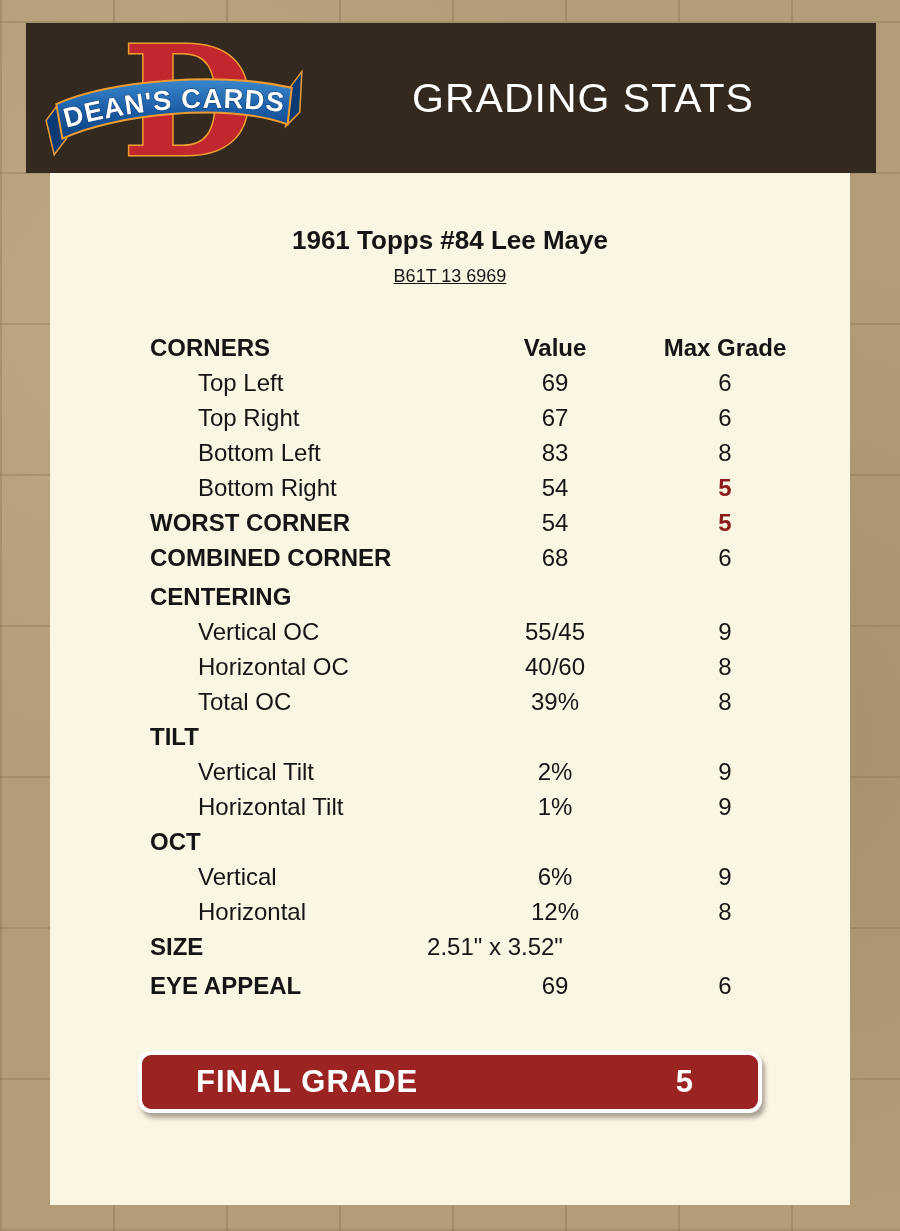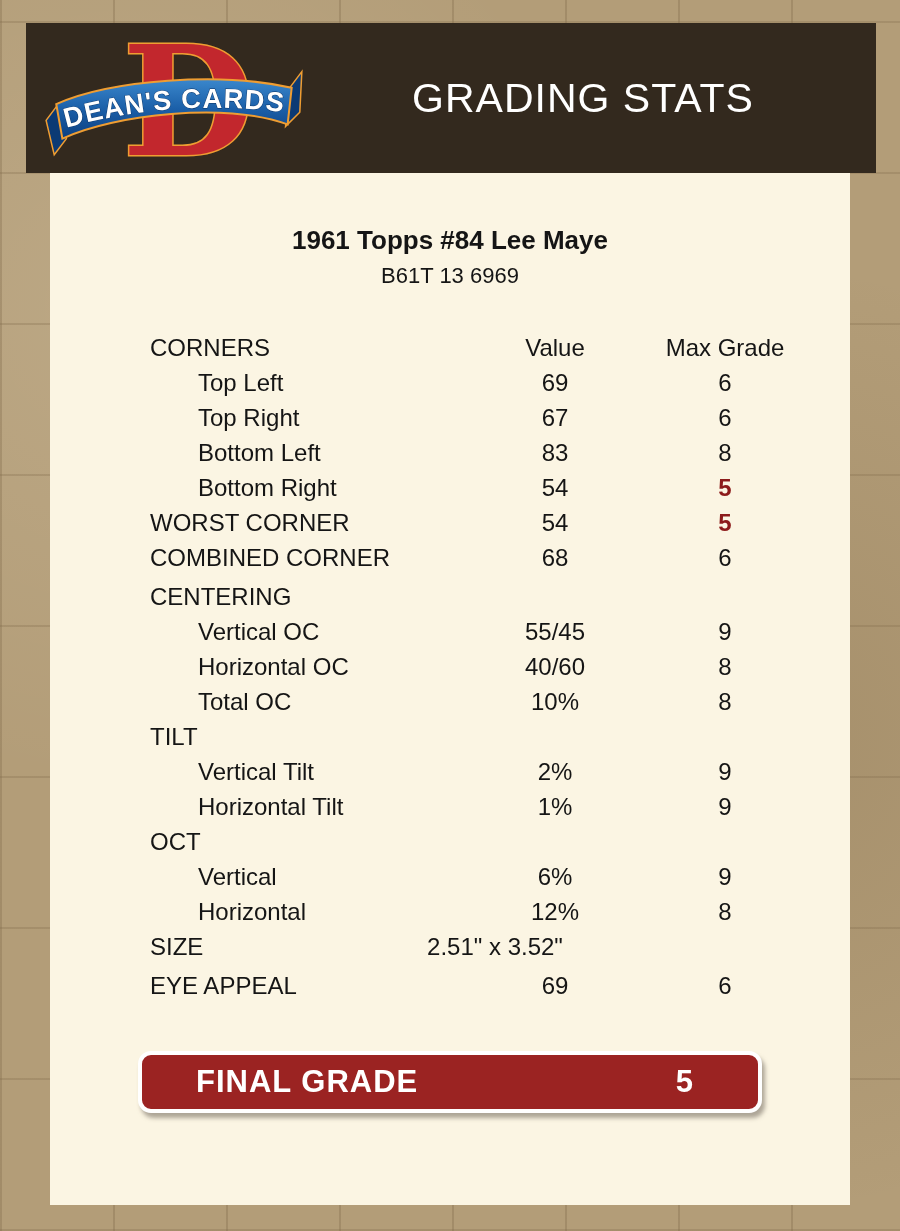--- a/index.html
+++ b/index.html
@@ -22,30 +22,30 @@
   .titles { flex:1; text-align:center; color:#ffffff; padding-right:20px; }
   .h-title { font-size:41px; letter-spacing:1px; }
   .h-sub   { font-size:33px; margin-top:5px; }
 
   .content {
     position:absolute; left:50px; top:173px; width:800px; height:1032px;
     background:#fbf5e3; color:#151515;
   }
   .card-info  { text-align:center; padding-top:49px; }
   .card-title { font-size:26px; font-weight:bold; line-height:36px; }
-  .card-serial{ font-size:22px; line-height:36px; }
+  .card-serial{ font-size:18px; line-height:36px;text-decoration:underline; }
 
   .grading-table { margin-top:36px; }
   .t-row {
     display:grid; grid-template-columns:1fr 170px 170px;
     padding:0 40px 0 100px; height:35px; align-items:center;
     font-size:24px;
   }
   .t-row.gap { margin-top:4px; }
-  .bold { font-weight:normal; }
+  .bold { font-weight:bold; }
   .indent { padding-left:48px; }
   .val, .grd { text-align:center; }
   .red { color:#8c1b1b; font-weight:bold; }
   .size-shift { position:relative; left:-60px; }
 
   .final-grade {
     margin:48px auto 0; width:498px; height:54px;
     background:#9b2322; border:4px solid #ffffff; border-radius:13px;
     box-shadow:3px 5px 4px rgba(110,100,90,.55);
     display:flex; align-items:center; justify-content:space-between;
@@ -135,21 +135,21 @@
       <span class="val">55/45</span>
       <span class="grd">9</span>
     </div>
     <div class="t-row">
       <span class="indent">Horizontal OC</span>
       <span class="val">40/60</span>
       <span class="grd">8</span>
     </div>
     <div class="t-row">
       <span class="indent">Total OC</span>
-      <span class="val">10%</span>
+      <span class="val">39%</span>
       <span class="grd">8</span>
     </div>
 
     <div class="t-row">
       <span class="bold">TILT</span>
       <span class="val"></span>
       <span class="grd"></span>
     </div>
     <div class="t-row">
       <span class="indent">Vertical Tilt</span>

